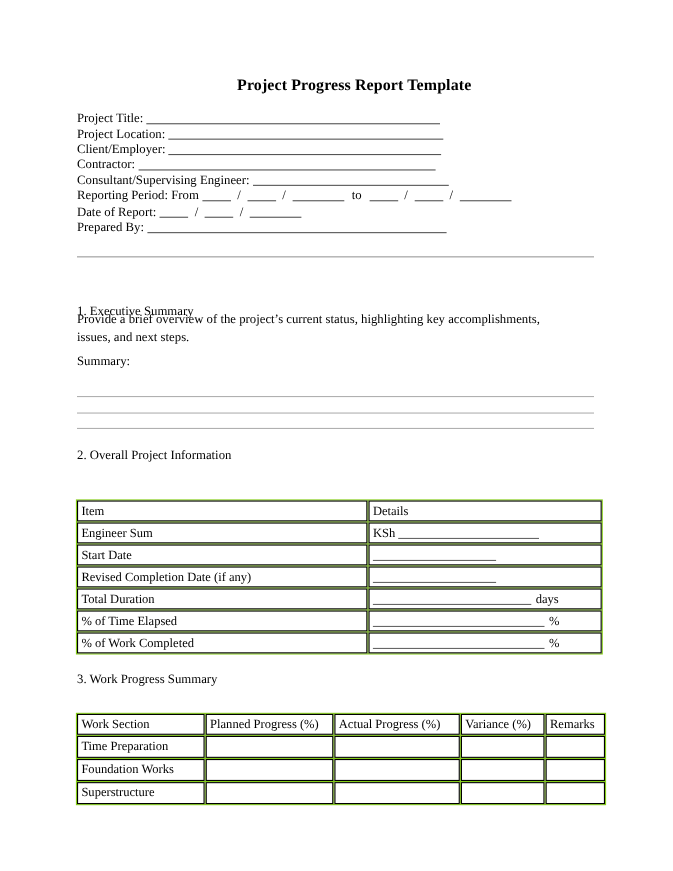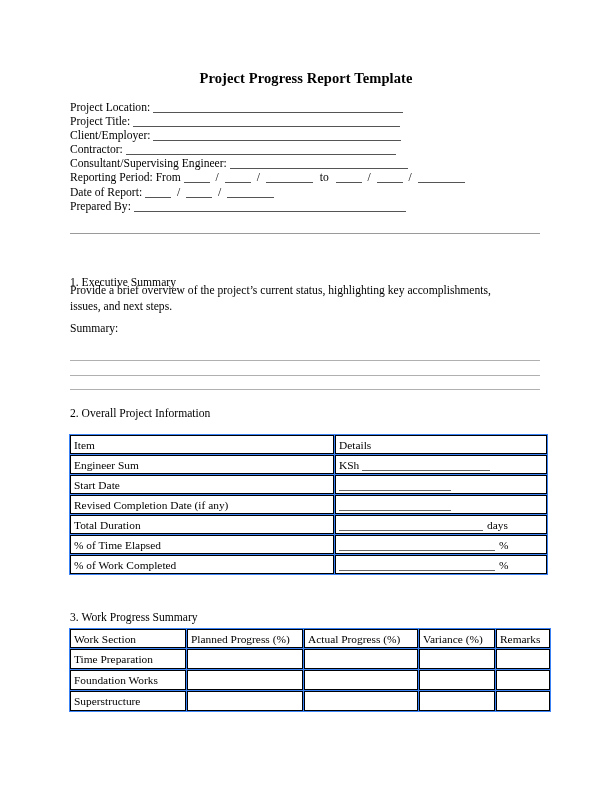--- a/index.html
+++ b/index.html
@@ -20,21 +20,21 @@
     left: 0; top: 0;
     width: 612px;
     height: 792px;
     box-sizing: border-box;
     padding: 0;
   }
 
   
   .doc-title {
     position: absolute;
-    left: 70px;
+    left: 86px;
     top: 70px;
     width: 472px;
     text-align: center;
     font-size: 14.5px;
     font-weight: bold;
     letter-spacing: 0.1px;
     line-height: 16px;
   }
 
   
@@ -119,22 +119,23 @@
   #blank-line-1 { top: 360px; }
   #blank-line-2 { top: 375px; }
   #blank-line-3 { top: 389px; }
 
   
   table.doc-table {
     position: absolute;
     border-collapse: separate;
     border-spacing: 1px;
     font-size: 11.4px;
-    background: #3b82f6;
+    background: #84cc16;
     table-layout: fixed;
+    margin-top: 20px;
   }
   table.doc-table td, table.doc-table th {
     background: #ffffff;
     border: 1px solid #000;
     padding: 1px 3px;
     font-weight: normal;
     height: 15px;
     vertical-align: middle;
     overflow: hidden;
     white-space: nowrap;
@@ -180,27 +181,27 @@
 </head>
 <body>
 
 <div class="page">
 
   <div class="doc-title">Project Progress Report Template</div>
 
   <div class="fields">
 
     <div class="field-row">
+      <span class="lbl">Project Title:</span>
+      <span class="blank b-title"></span>
+    </div>
+
+    <div class="field-row">
       <span class="lbl">Project Location:</span>
       <span class="blank b-loc"></span>
-    </div>
-
-    <div class="field-row">
-      <span class="lbl">Project Title:</span>
-      <span class="blank b-title"></span>
     </div>
 
     <div class="field-row">
       <span class="lbl">Client/Employer:</span>
       <span class="blank b-client"></span>
     </div>
 
     <div class="field-row">
       <span class="lbl">Contractor:</span>
       <span class="blank b-contr"></span>

